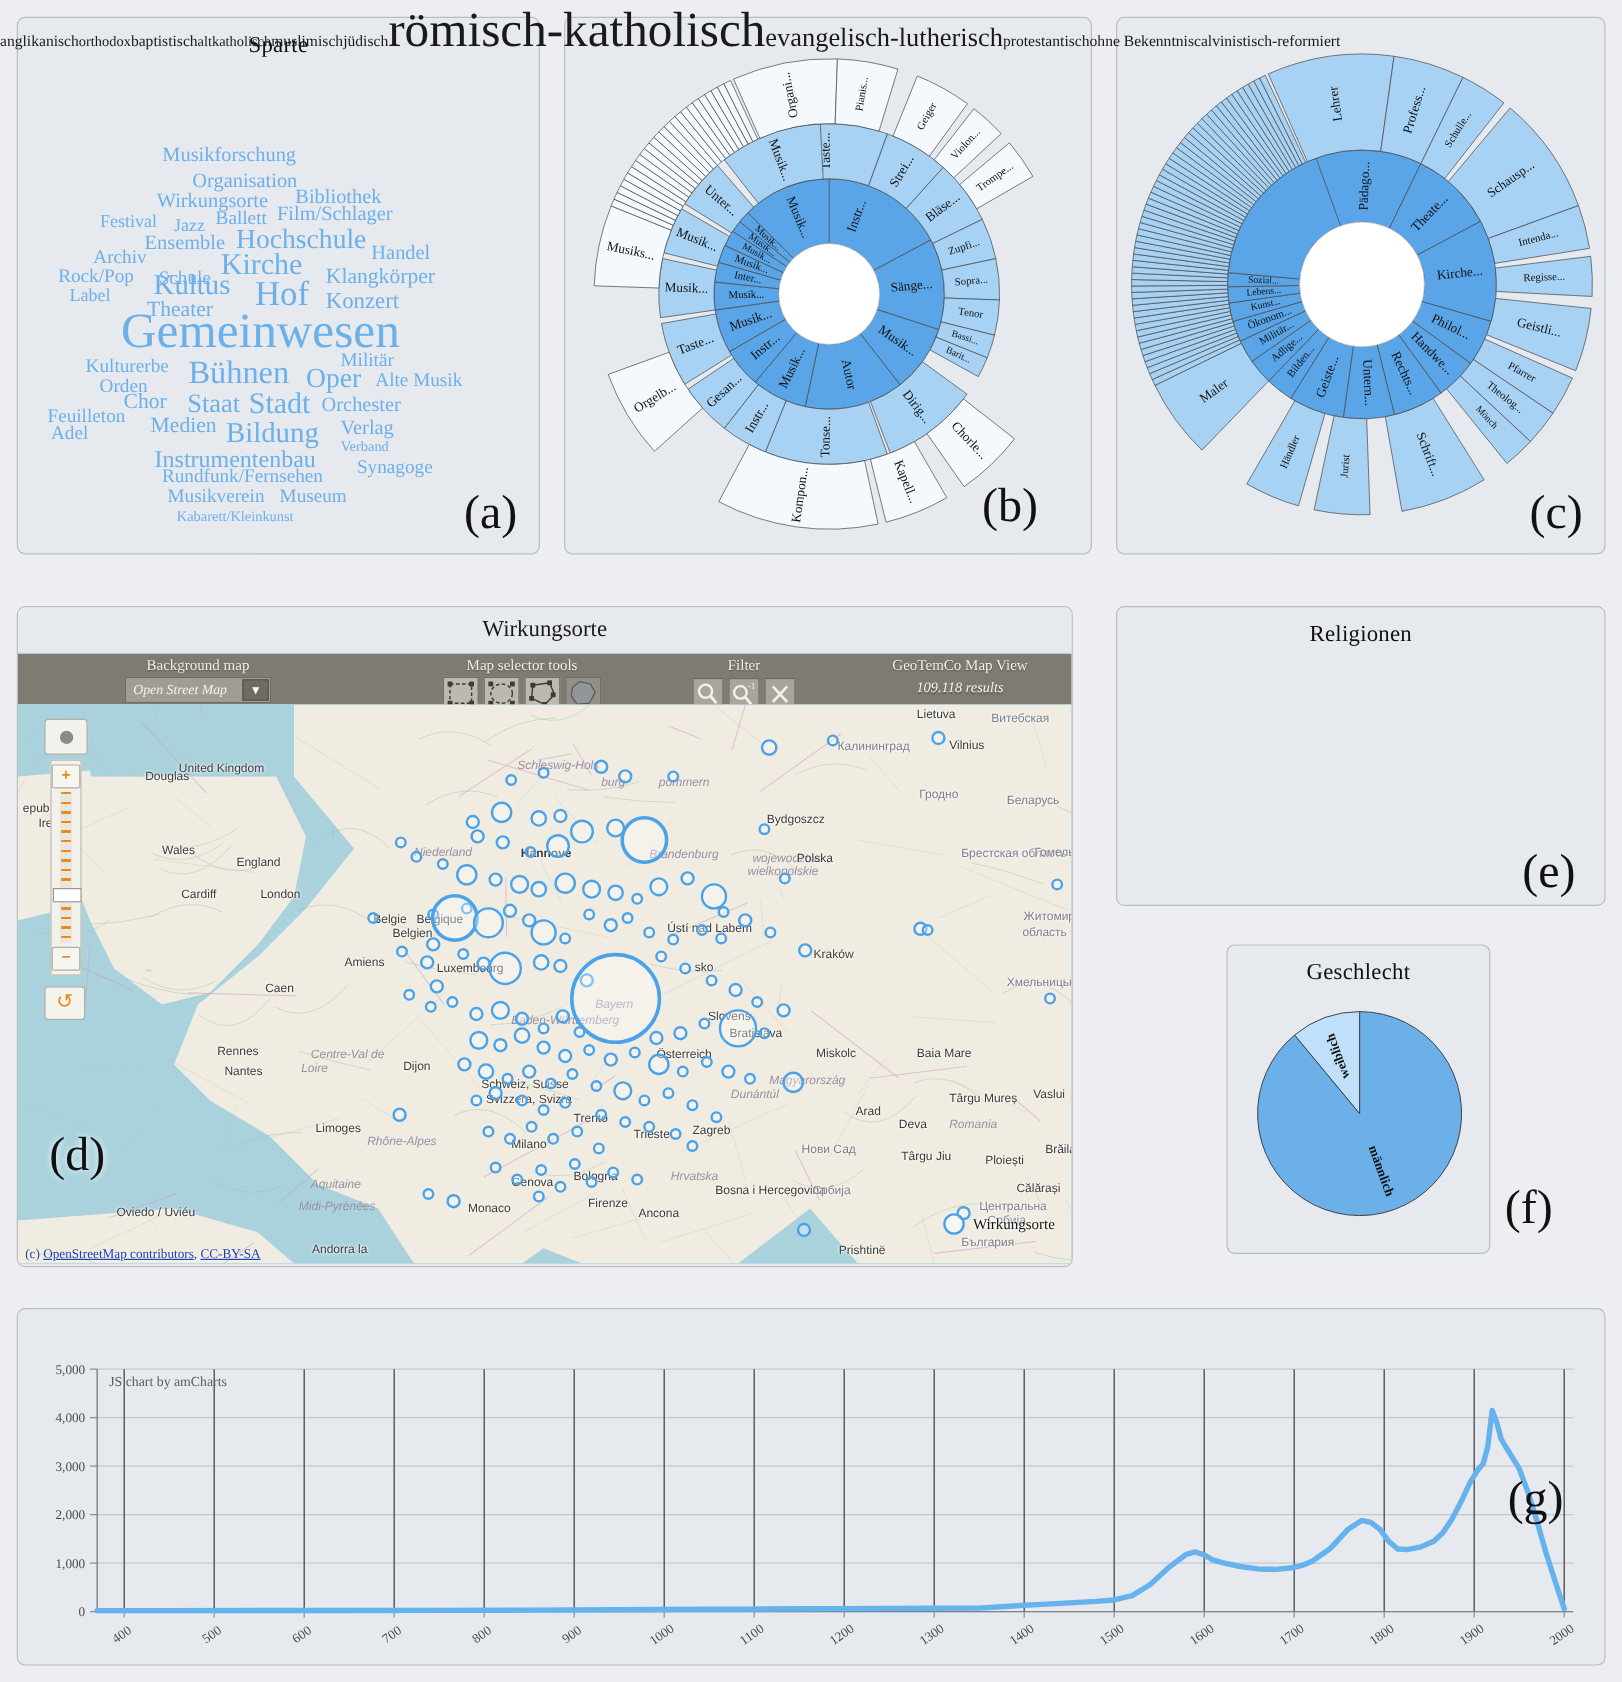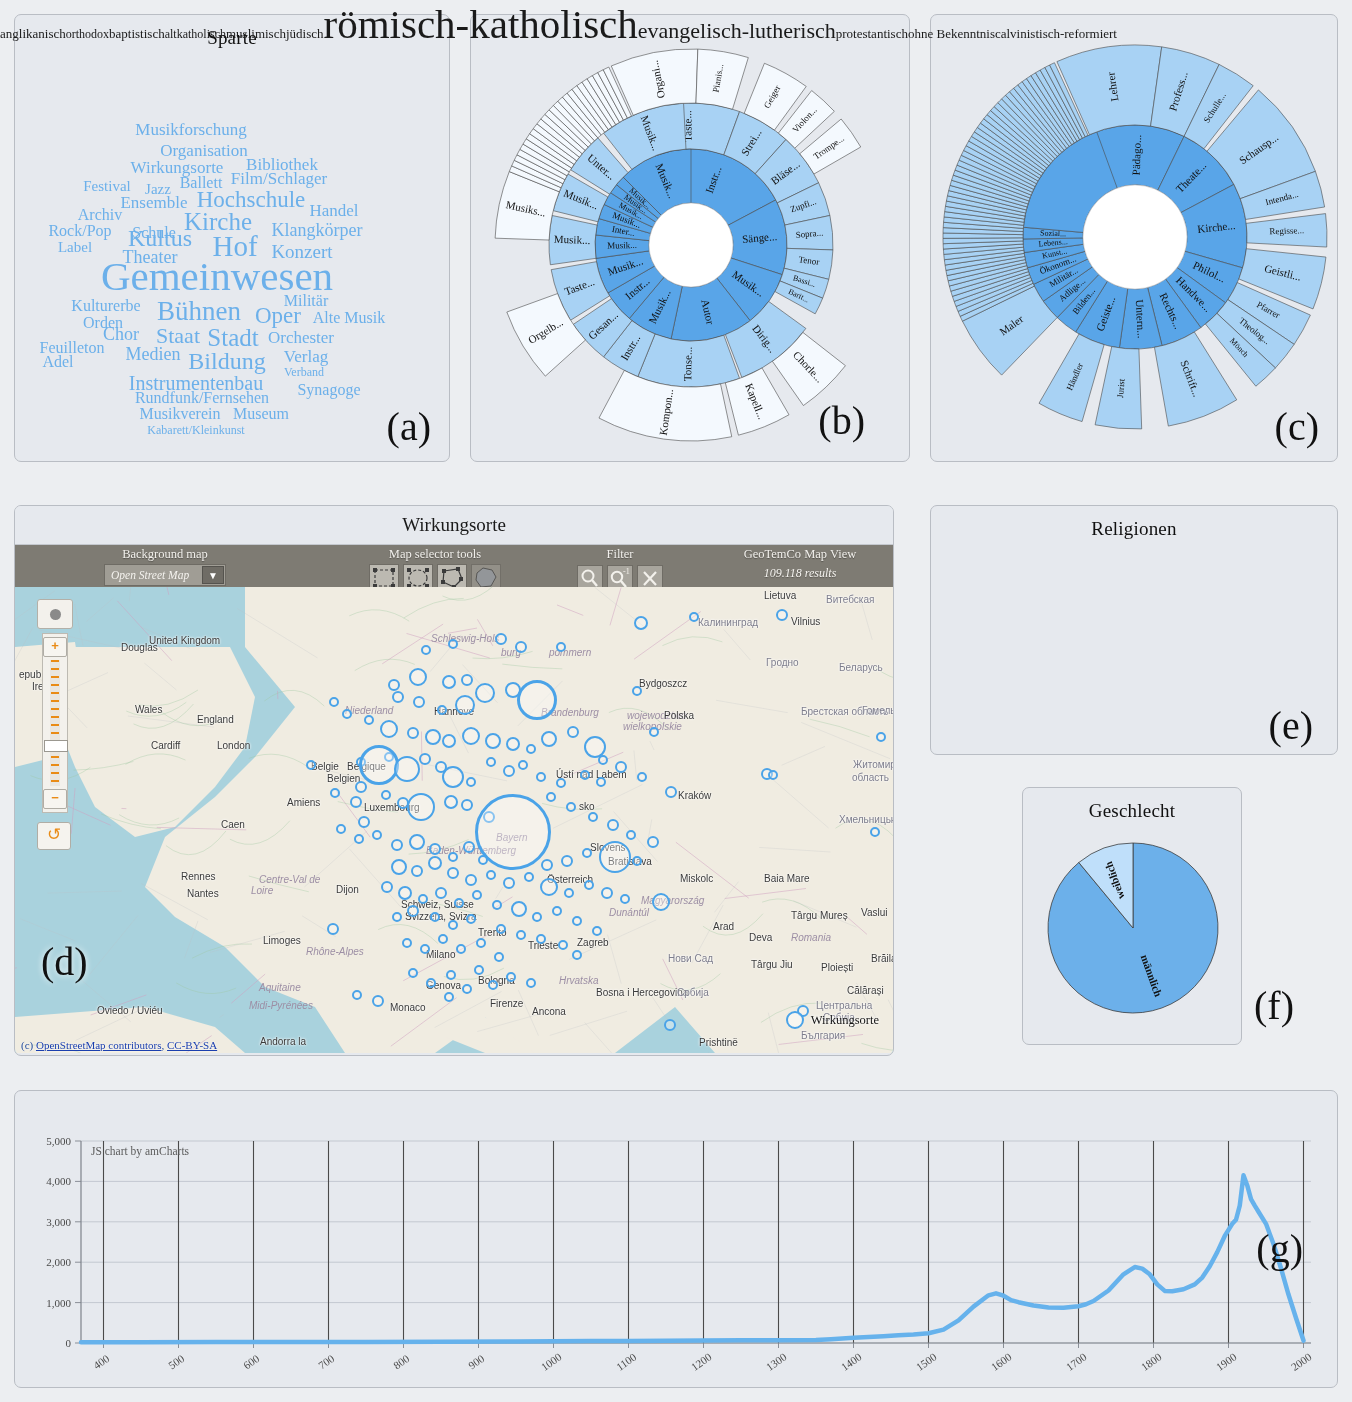--- a/index.html
+++ b/index.html
@@ -722,21 +722,21 @@
         <div class="mregion" style="left: 486px; top: 60px;">burg</div>
         <div class="mregion" style="left: 534px; top: 60px;">pommern</div>
         <div class="mcity cyr" style="left: 683px; top: 30px;">Калининград</div>
         <div class="mcity" style="left: 776px; top: 29px;">Vilnius</div>
         <div class="mcity" style="left: 749px; top: 3px;">Lietuva</div>
         <div class="mcity cyr" style="left: 811px; top: 7px;">Витебская</div>
         <div class="mcity cyr" style="left: 751px; top: 70px;">Гродно</div>
         <div class="mcity cyr" style="left: 824px; top: 75px;">Беларусь</div>
         <div class="mcity" style="left: 624px; top: 91px;">Bydgoszcz</div>
         <div class="mregion" style="left: 330px; top: 118px;">Niederland</div>
-        <div class="mcity" style="left: 419px; top: 119px;">Hannove</div>
+        <div class="mcity" style="left: 419px; top: 119px; font-weight: bold;">Hannove</div>
         <div class="mregion" style="left: 526px; top: 120px;">Brandenburg</div>
         <div class="mregion" style="left: 612px; top: 123px;">wojewodztwo</div>
         <div class="mregion" style="left: 608px; top: 134px;">wielkopolskie</div>
         <div class="mcity" style="left: 649px; top: 123px;">Polska</div>
         <div class="mcity cyr" style="left: 786px; top: 119px;">Брестская область</div>
         <div class="mcity cyr" style="left: 847px; top: 118px;">Гомель</div>
         <div class="mcity" style="left: 296px; top: 174px;">Belgie</div>
         <div class="mcity" style="left: 332px; top: 174px;">Belgique</div>
         <div class="mcity" style="left: 312px; top: 186px;">Belgien</div>
         <div class="mcity" style="left: 541px; top: 182px;">Ústí nad Labem</div>

